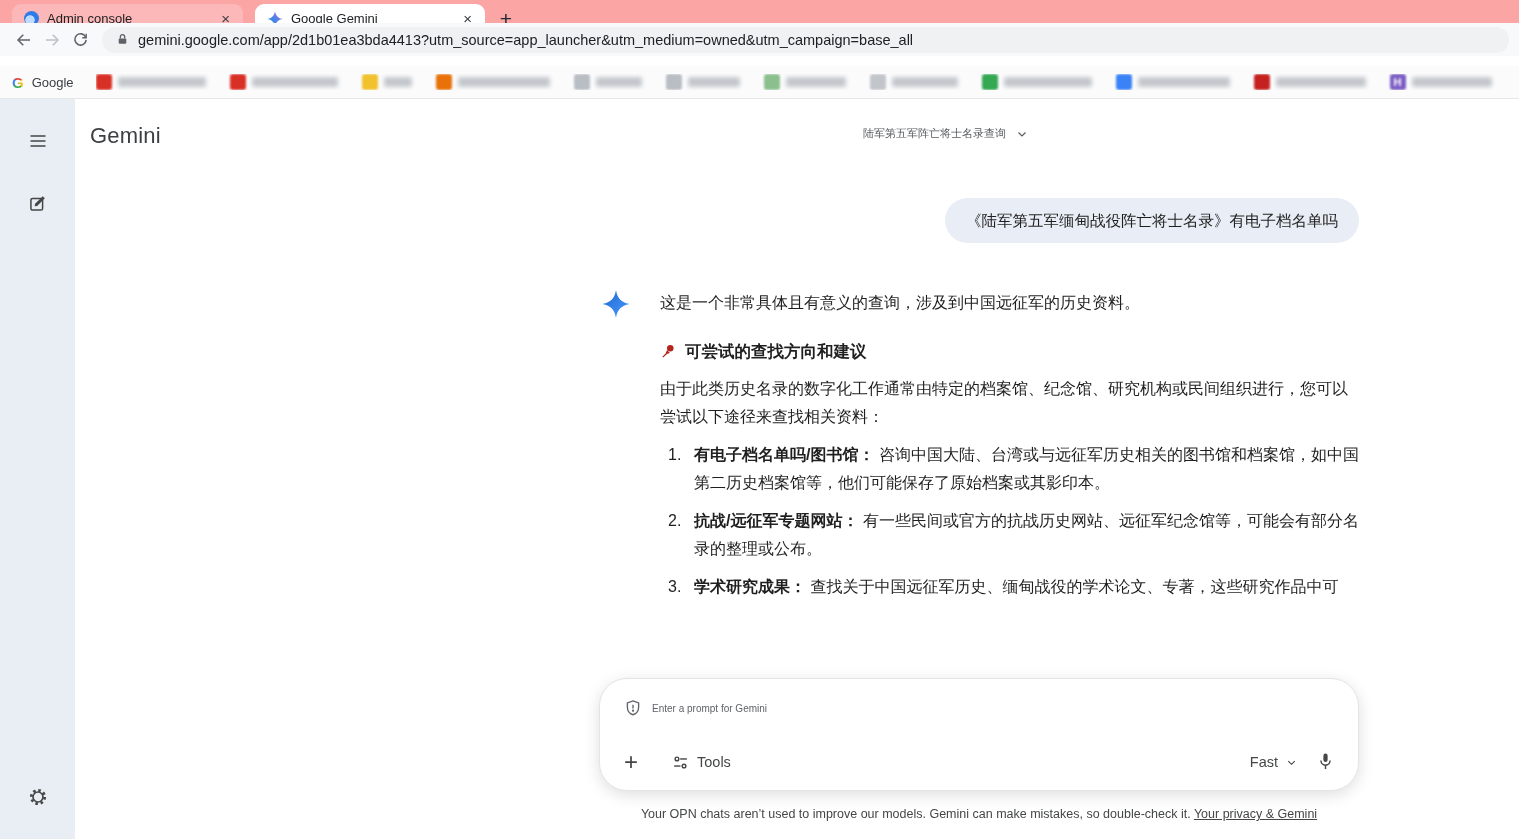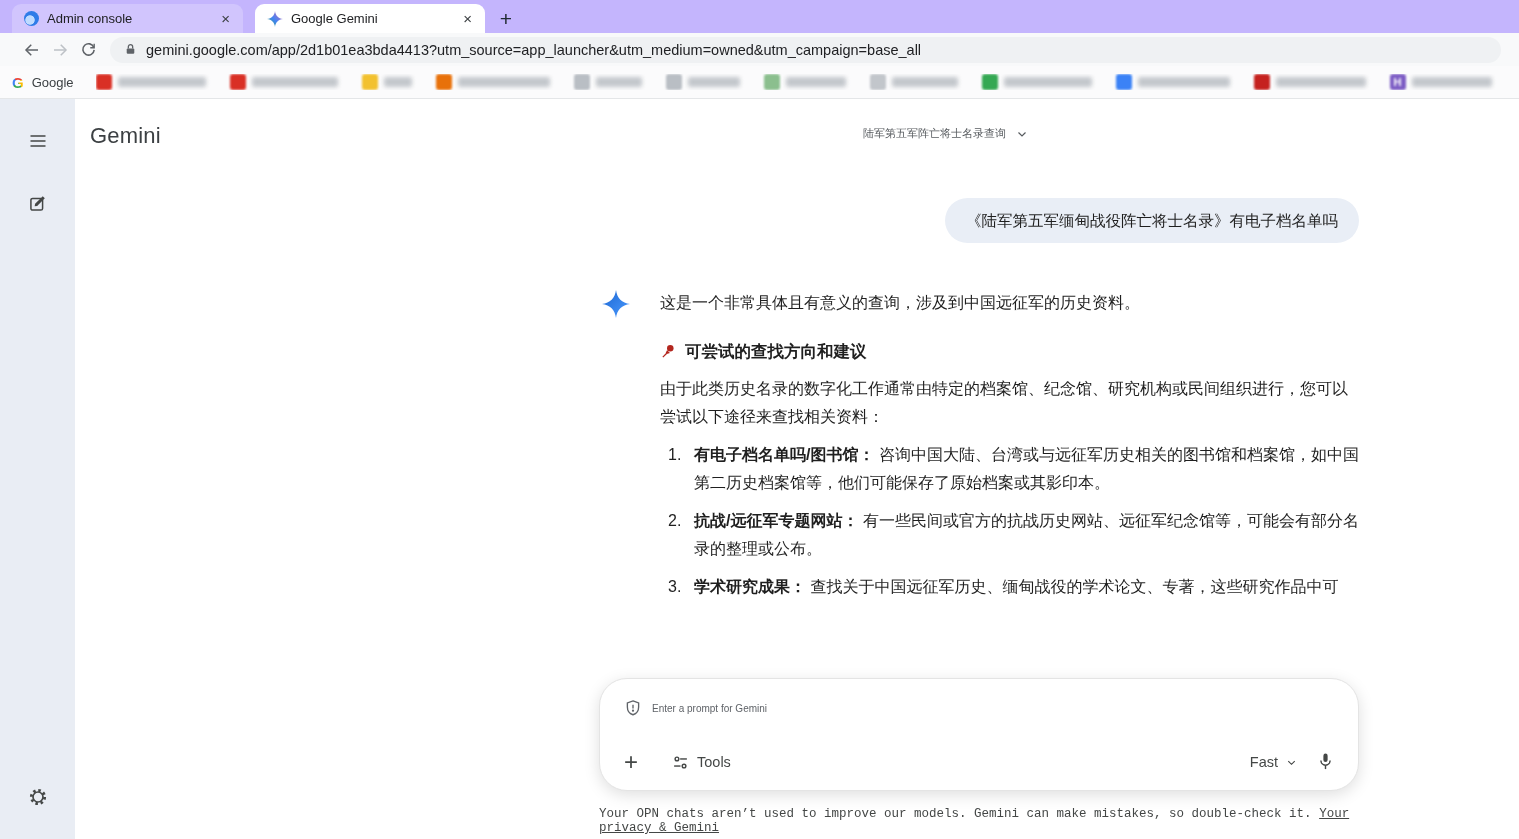--- a/index.html
+++ b/index.html
@@ -2,35 +2,35 @@
 <html><head>
 <meta charset="utf-8">
 <style>
   * { margin:0; padding:0; box-sizing:border-box; }
   html,body { width:1519px; height:839px; overflow:hidden;
     font-family:"Liberation Sans","DejaVu Sans",sans-serif; background:#fff; }
   .screen { position:relative; width:1519px; height:839px; overflow:hidden; }
 
   
   .tabstrip { position:absolute; left:0; top:0; width:100%; height:33px;
-    background:#c4b5fd; display:flex; align-items:flex-end; }
+    background:#fca5a5; display:flex; align-items:flex-end; }
   .tab { height:29px; display:flex; align-items:center; gap:8px;
     padding:0 10px 0 12px; border-radius:9px 9px 0 0; cursor:pointer; }
   .tab-inactive { margin-left:12px; width:231px; background:rgba(255,255,255,0.22); }
   .tab-active { margin-left:12px; width:230px; background:#ffffff; }
   .tab-title { font-size:13px; color:#202124; flex:1; white-space:nowrap; overflow:hidden; }
   .tab-close { font-size:15px; color:#3C4043; padding:0 3px; line-height:1; }
   .admin-ic { width:15px; height:15px; border-radius:50%; flex:0 0 auto;
     background:radial-gradient(circle at 40% 60%, #BFDBFF 0 34%, #2F7CE8 40% 100%); }
   .newtab { width:30px; height:29px; display:flex; align-items:center; justify-content:center;
     font-size:21px; font-weight:300; color:#1F2A30; margin-left:6px; cursor:pointer; }
 
   
-  .toolbar { position:absolute; left:0; top:33px; width:100%; height:33px;
-    background:#F8F9FA; display:flex; align-items:center; padding:0 18px; }
+  .toolbar { position:absolute; left:0; top:23px; width:100%; height:33px;
+    background:#F8F9FA; display:flex; align-items:center; padding:0 10px; }
   .navbtn { width:28px; height:28px; display:flex; align-items:center; justify-content:center; }
   .omnibox { flex:1; height:26px; margin-left:8px; background:#EFF1F3; border-radius:13px;
     display:flex; align-items:center; padding:0 14px; gap:9px; }
   .url-text { font-size:14.5px; color:#202124; white-space:nowrap; overflow:hidden; }
 
   
   .bookmarks { position:absolute; left:0; top:66px; width:100%; height:33px;
     background:#FBFBFC; border-bottom:1px solid #E4E6E8;
     display:flex; align-items:center; padding:0 12px; overflow:hidden; }
   .bm-google { display:flex; align-items:center; gap:8px; margin-right:22px; cursor:pointer; }
@@ -87,22 +87,22 @@
   .prompt-row2 { position:absolute; left:24px; right:24px; bottom:16px;
     display:flex; align-items:center; }
   .plus-btn { font-size:24px; font-weight:300; color:#444746; width:26px; cursor:pointer;
     line-height:1; }
   .tools-btn { display:flex; align-items:center; gap:8px; margin-left:22px; cursor:pointer; }
   .tools-label { font-size:14.5px; color:#444746; }
   .right-group { margin-left:auto; display:flex; align-items:center; gap:20px; }
   .model-btn { display:flex; align-items:center; gap:8px; cursor:pointer; }
   .model-label { font-size:14.5px; color:#444746; }
 
-  .disclaimer { position:absolute; left:0; top:708px; width:760px; 
-    font-size:12.5px; color:#444746; z-index:6;font-family:Liberation Mono, monospace; }
+  .disclaimer { position:absolute; left:0; top:708px; width:760px; text-align:center;
+    font-size:12.5px; color:#444746; z-index:6; }
   .disclaimer a { color:#444746; text-decoration:underline; }
 </style>
 </head>
 <body>
 
 <div class="screen">
 
   <div class="tabstrip">
     <div class="tab tab-inactive">
       <span class="admin-ic"></span>

